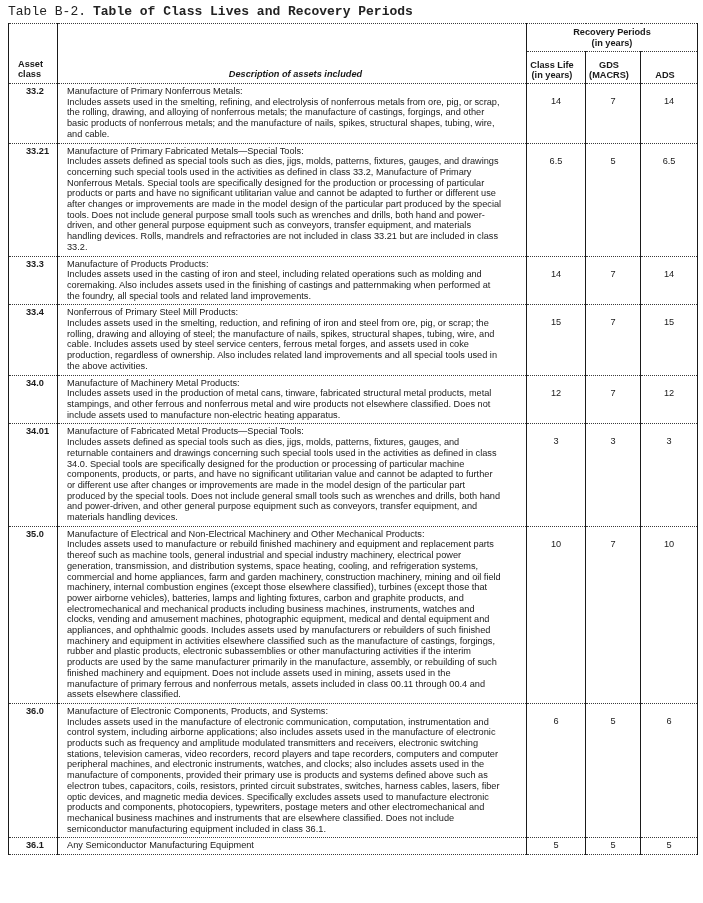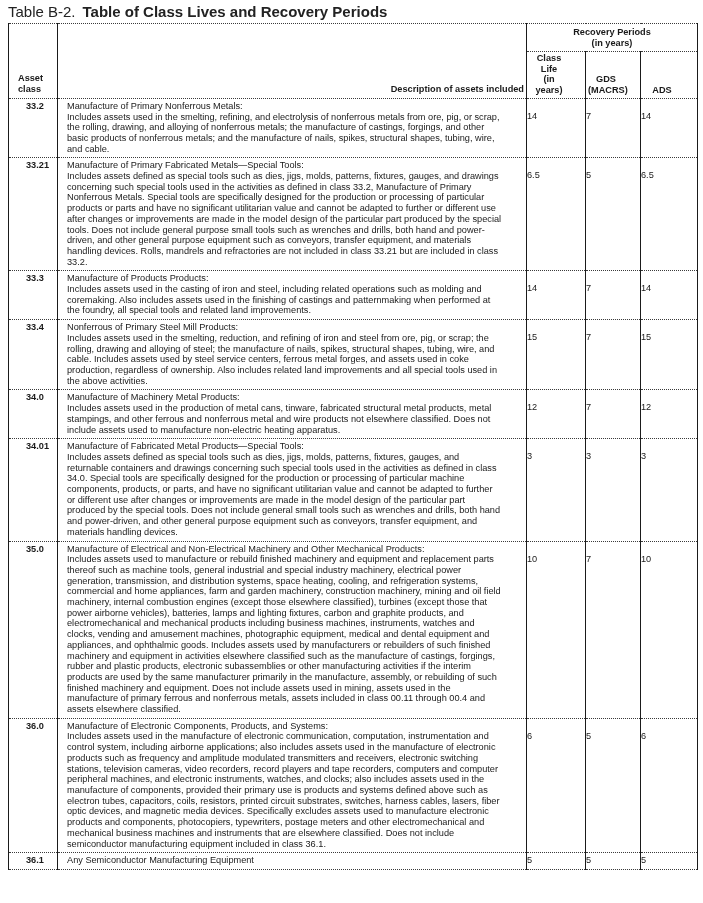--- a/index.html
+++ b/index.html
@@ -6,23 +6,24 @@
   .page {
     position:relative;
     width:703px; height:903px;
     background:#ffffff;
     color:#1a1a1a;
     font-family:"Liberation Sans", sans-serif;
     overflow:hidden;
   }
   .doc-title {
     padding:5px 0 4px 8px;
-    font-size:15px;
+    font-size:13px;
     line-height:14px;
     color:#222;
+    font-family:Liberation Mono, monospace;
   }
   .doc-title .prefix { font-weight:normal; }
   .doc-title .main { font-weight:bold; margin-left:7px; }
 
   table.b2 {
     border-collapse:collapse;
     table-layout:fixed;
     width:689px;
     margin-left:8px;
     border-left:1px solid #1a1a1a;
@@ -47,51 +48,52 @@
   }
   thead th { font-weight:bold; }
   .h-asset {
     vertical-align:bottom;
     text-align:left;
     padding:2px 2px 3px 9px;
     white-space:pre-line;
   }
   .h-desc {
     vertical-align:bottom;
-    text-align:right;
+    text-align:center;
     padding:2px 2px 3px 9px;
+    font-style:italic;
   }
   .h-recovery {
     text-align:center;
     vertical-align:middle;
     white-space:pre-line;
     height:25px;
     padding:1px 2px;
   }
   .h-sub {
     text-align:center;
     vertical-align:bottom;
     white-space:pre-line;
     height:28px;
-    padding:1px 16px 2px 2px;
+    padding:1px 10px 2px 2px;
   }
 
   .c-asset {
     font-weight:bold;
     padding:2px 2px 2px 17px;
     text-align:left;
   }
   .c-desc {
     padding:2px 24px 3px 9px;
   }
   .row-title { display:block; font-weight:normal; }
   .row-desc  { display:block; }
   .row-desc:empty { display:none; }
   .c-val {
-    text-align:left;
+    text-align:center;
     padding-top:12px;
   }
   tr.single .c-val { padding-top:2px; }
 </style>
 </head>
 <body>
 
 <div class="page">
 
   <div class="doc-title">

